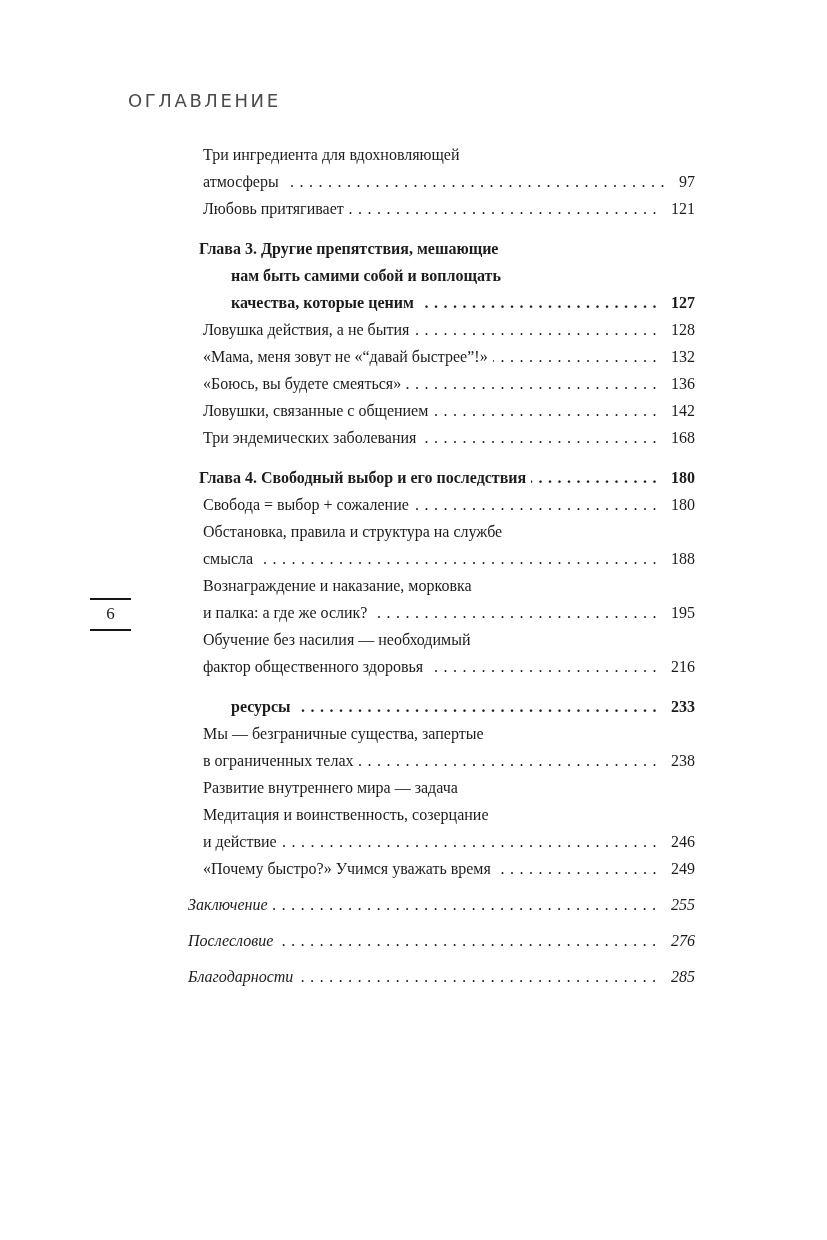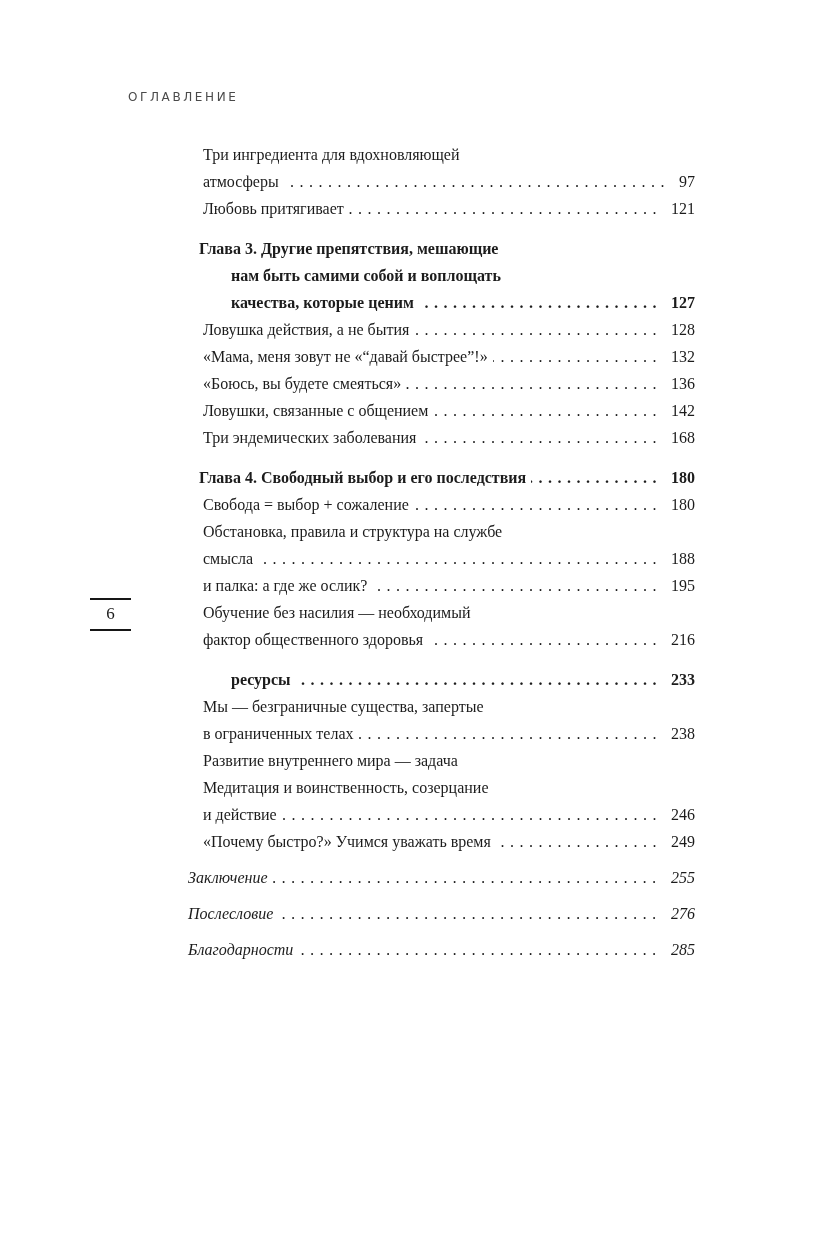--- a/index.html
+++ b/index.html
@@ -13,21 +13,21 @@
     background: #ffffff;
     overflow: hidden;
   }
 
   
   .page-header {
     position: absolute;
     left: 128px;
     top: 90px;
     font-family: "DejaVu Sans", sans-serif;
-    font-size: 12px;
+    font-size: 18px;
     font-weight: 400;
     letter-spacing: 2.6px;
     color: #4a4a4a;
   }
 
   
   .folio {
     position: absolute;
     left: 90px;
     top: 598px;
@@ -184,20 +184,23 @@
           <span class="text">Обстановка, правила и структура на службе</span>
         </div>
         <div class="line indent">
           <span class="text">смысла</span>
           <span class="dots"></span>
           <span class="page-num">188</span>
         </div>
       </div>
       <div class="entry section">
         <div class="line indent">
+          <span class="text">Вознаграждение и наказание, морковка</span>
+        </div>
+        <div class="line indent">
           <span class="text">и палка: а где же ослик?</span>
           <span class="dots"></span>
           <span class="page-num">195</span>
         </div>
       </div>
       <div class="entry section">
         <div class="line indent">
           <span class="text">Обучение без насилия — необходимый</span>
         </div>
         <div class="line indent">

